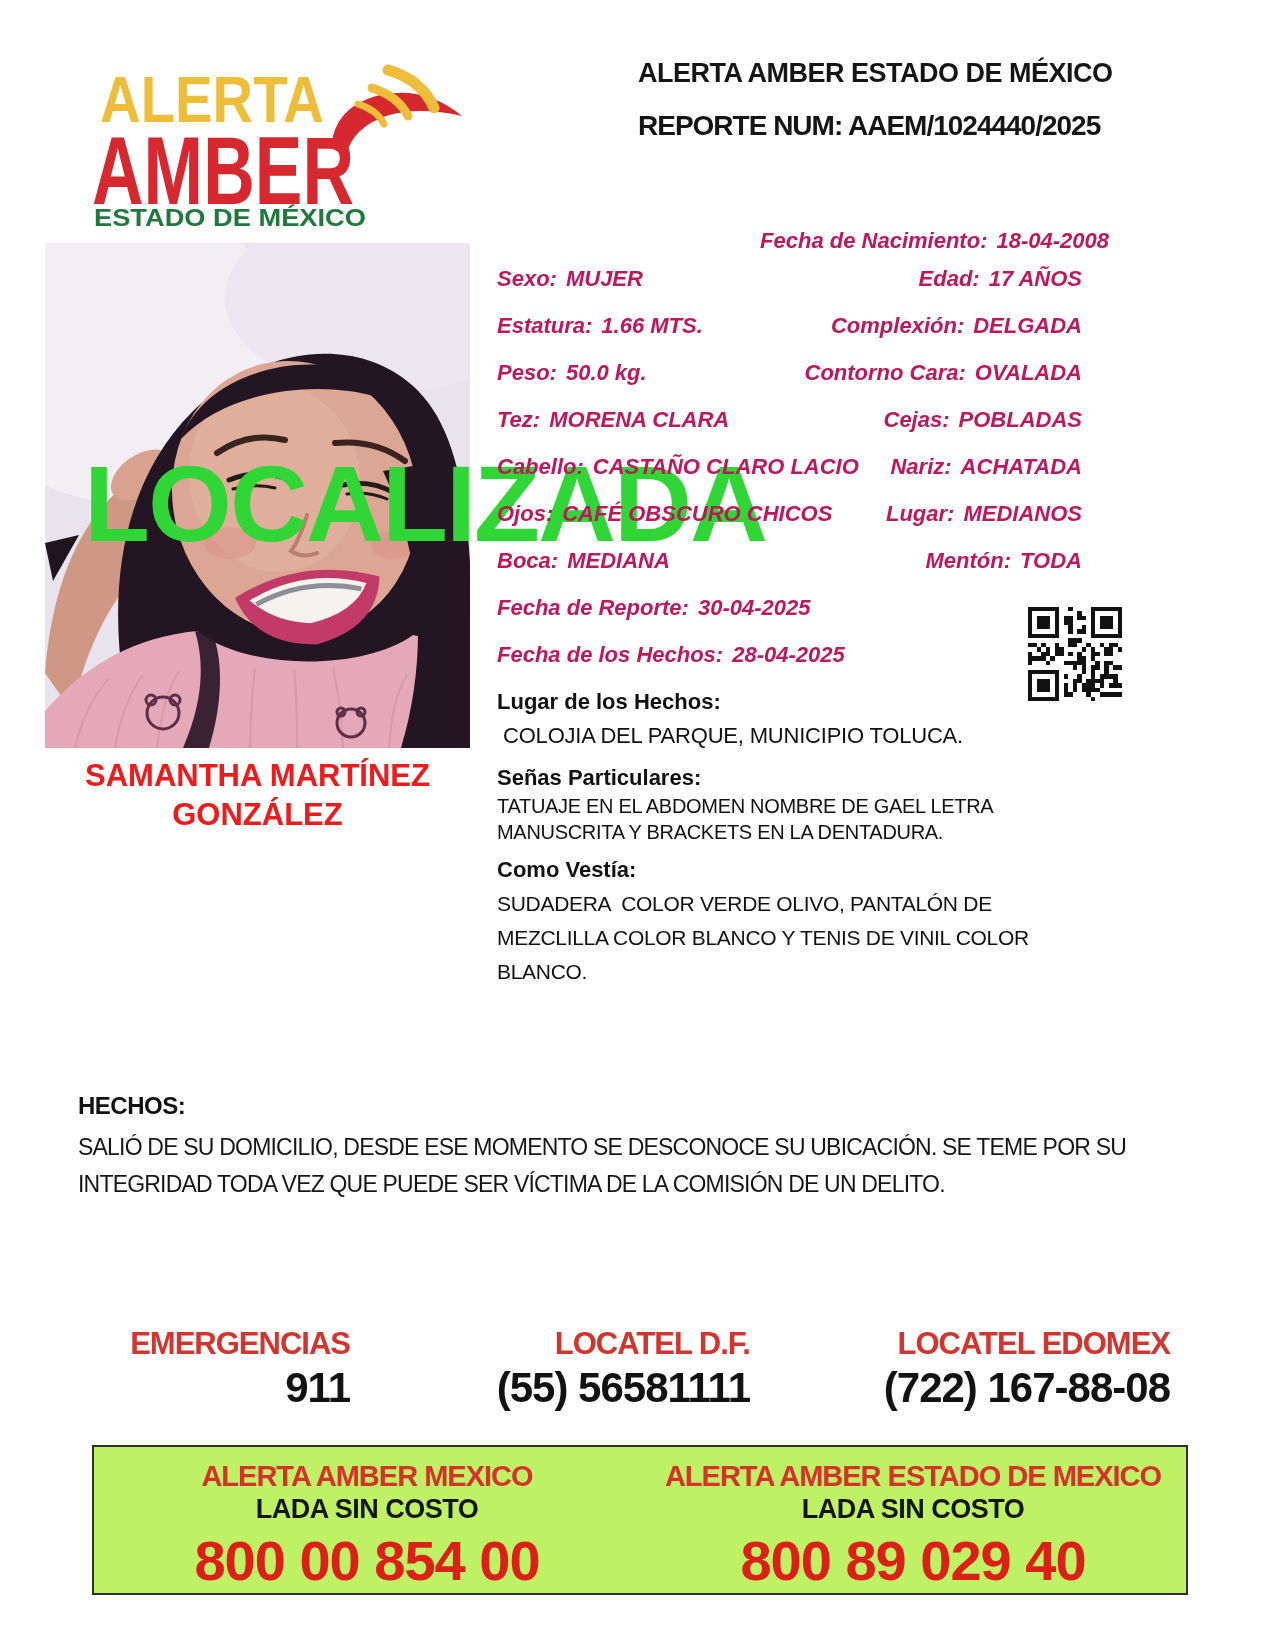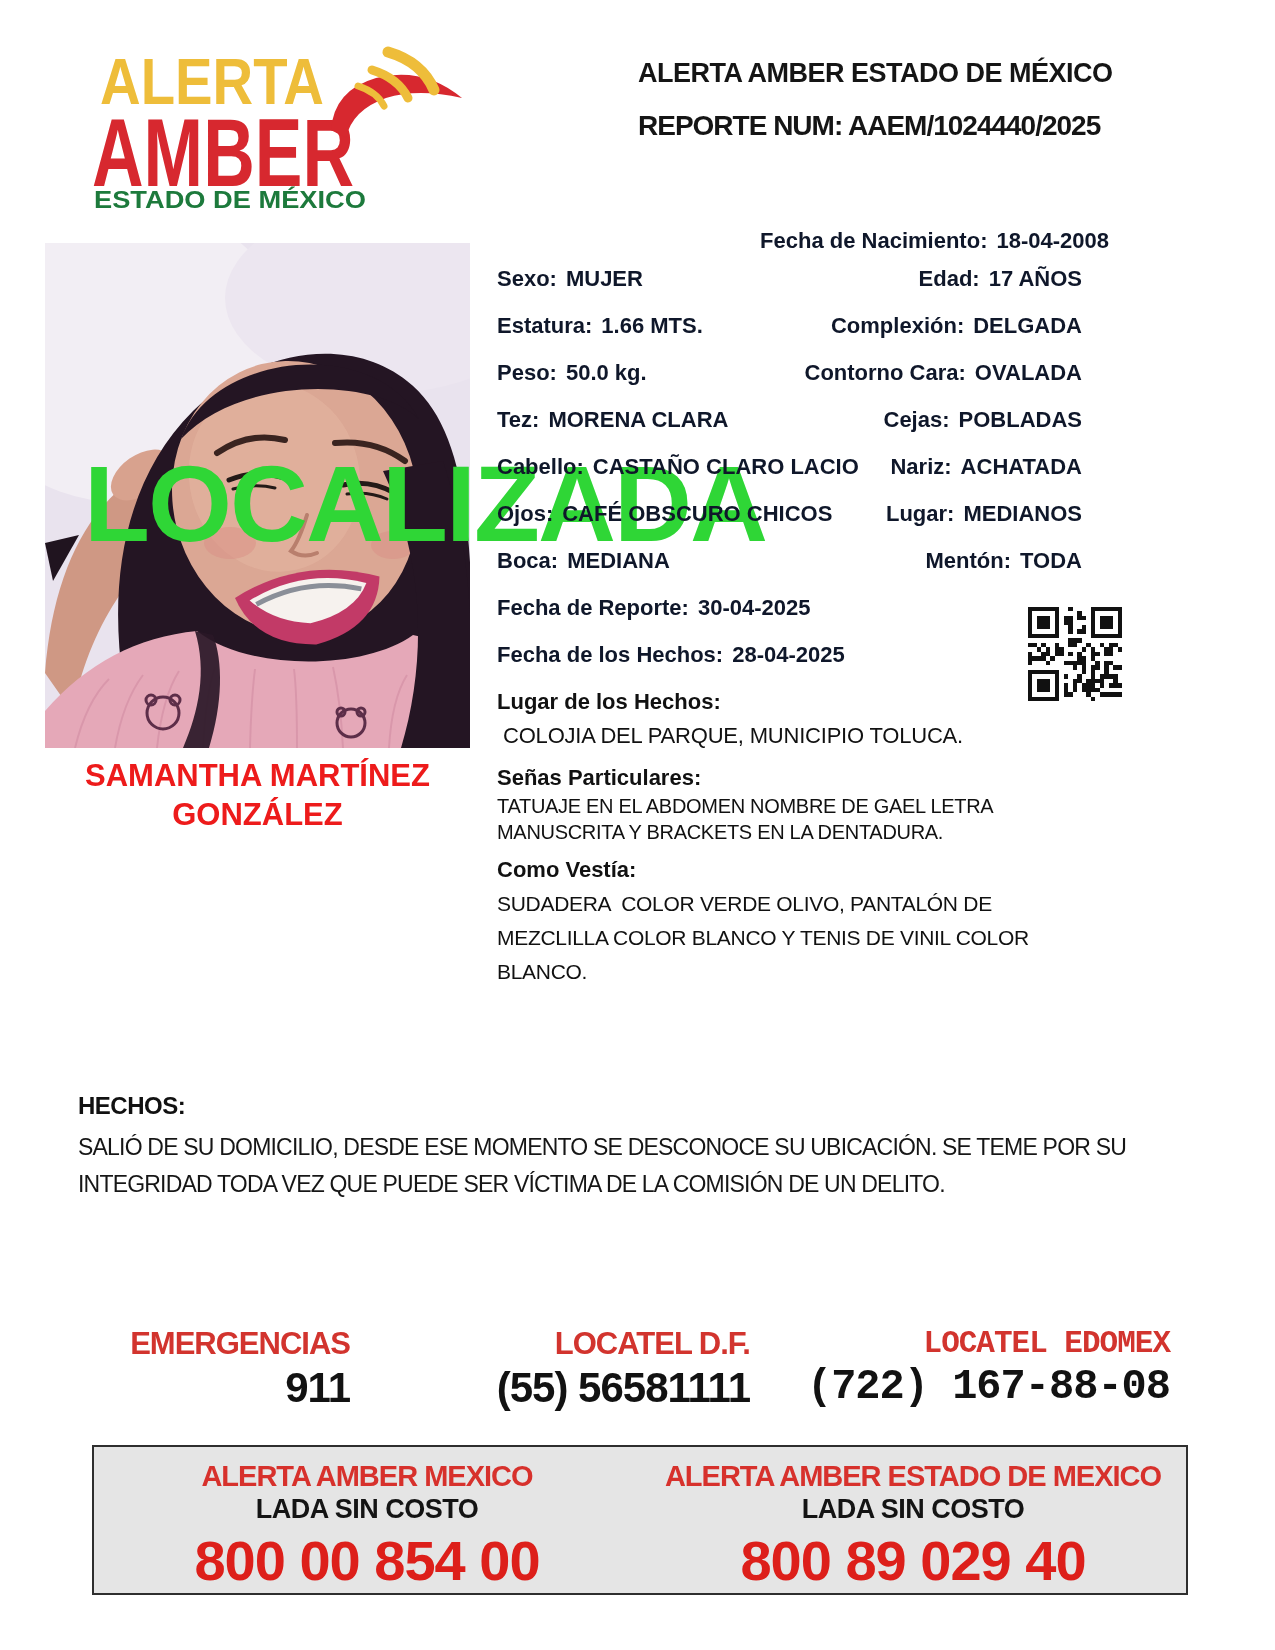--- a/index.html
+++ b/index.html
@@ -1,42 +1,42 @@
 <!DOCTYPE html>
 <html><head>
 <meta charset="utf-8">
 <style>
   html,body{margin:0;padding:0;background:#888;}
   .page{
     position:relative;width:1275px;height:1650px;background:#ffffff;
     font-family:"Liberation Sans", sans-serif;color:#111;overflow:hidden;margin:0 auto;
   }
   
-  .logo{position:absolute;left:88px;top:38px;width:400px;height:180px;text-decoration:underline;}
+  .logo{position:absolute;left:88px;top:56px;width:400px;height:180px;text-decoration:underline;}
   
   .titles{position:absolute;left:638px;top:58px;width:540px;z-index:4;}
   .titles .t1{font-size:27px;font-weight:bold;letter-spacing:-0.5px;color:#151515;}
   .titles .t2{font-size:28px;font-weight:bold;letter-spacing:-1px;margin-top:21px;color:#151515;}
   
   .photo{position:absolute;left:45px;top:243px;width:425px;height:505px;z-index:1;overflow:hidden;}
   .photo svg{display:block;}
   
   .localizada{
     position:absolute;left:84px;top:450px;z-index:2;
     font-size:108px;font-weight:bold;letter-spacing:-2px;line-height:1;
     color:#2fd636;white-space:nowrap;
   }
   
   .name{
     position:absolute;left:45px;top:756px;width:425px;z-index:3;
     text-align:center;font-size:31px;font-weight:bold;line-height:39px;color:#ed1b1b;
   }
   
   .details{position:absolute;left:497px;top:228px;width:620px;z-index:3;font-size:22px;}
-  .details .lb,.details .val{font-weight:bold;color:#0f172a;}
+  .details .lb,.details .val{font-weight:bold;color:#be185d;font-style:italic;}
   .details .lb{margin-right:9px;}
   .birthrow{text-align:right;line-height:26px;margin-bottom:12px;padding-right:8px;}
   .prow{display:flex;justify-content:space-between;line-height:26px;margin-bottom:21px;width:585px;}
   .srow{line-height:26px;margin-bottom:21px;}
   .seclabel{font-weight:bold;line-height:26px;margin-bottom:8px;}
   .secvalue{font-weight:normal;line-height:26px;margin-bottom:16px;padding-left:6px;letter-spacing:-0.2px;}
   .seclabel2{font-weight:bold;line-height:26px;margin-bottom:2px;}
   .senas-value{font-weight:normal;font-size:20px;line-height:26px;letter-spacing:-0.3px;margin-bottom:12px;width:620px;}
   .vestia-label{font-weight:bold;line-height:26px;margin-bottom:4px;}
   .vestia-value{font-weight:normal;font-size:21px;line-height:34px;letter-spacing:-0.3px;width:600px;white-space:pre-wrap;}
@@ -46,25 +46,25 @@
   
   .hechos{position:absolute;left:78px;top:1092px;width:1085px;z-index:3;}
   .hechos .hlabel{font-size:24px;font-weight:bold;margin-bottom:9px;letter-spacing:-0.5px;}
   .hechos .htext{font-size:23px;line-height:37px;letter-spacing:-0.8px;color:#161616;}
   
   .em-col{position:absolute;top:1326px;text-align:right;z-index:3;}
   .em-col .em-label{font-size:31px;font-weight:bold;color:#d2342e;letter-spacing:-1px;}
   .em-col .em-number{font-size:42px;font-weight:bold;color:#121212;letter-spacing:-1px;margin-top:2px;}
   .em-1{left:60px;width:290px;}
   .em-2{left:380px;width:370px;}
-  .em-3{left:770px;width:400px;font-family:Liberation Mono, monospace;}
+  .em-3{left:770px;width:400px;}
   
   .bottom-box{
     position:absolute;left:92px;top:1445px;width:1092px;height:146px;z-index:3;
-    border:2px solid #2e2e2e;display:flex;background:#e5e5e5;
+    border:2px solid #2e2e2e;display:flex;background:#bef264;
   }
   .hotline{flex:1 1 50%;text-align:center;padding-top:13px;}
   .hotline .hb-title{font-size:29px;font-weight:bold;color:#d7312c;letter-spacing:-1px;}
   .hotline .hb-sub{font-size:27px;font-weight:bold;color:#141414;letter-spacing:-0.5px;margin-top:1px;}
   .hotline .hb-num{font-size:56px;font-weight:bold;color:#dd1f1a;letter-spacing:-1px;margin-top:8px;line-height:1;}
 </style>
 </head>
 <body>
 
 <div class="page">

